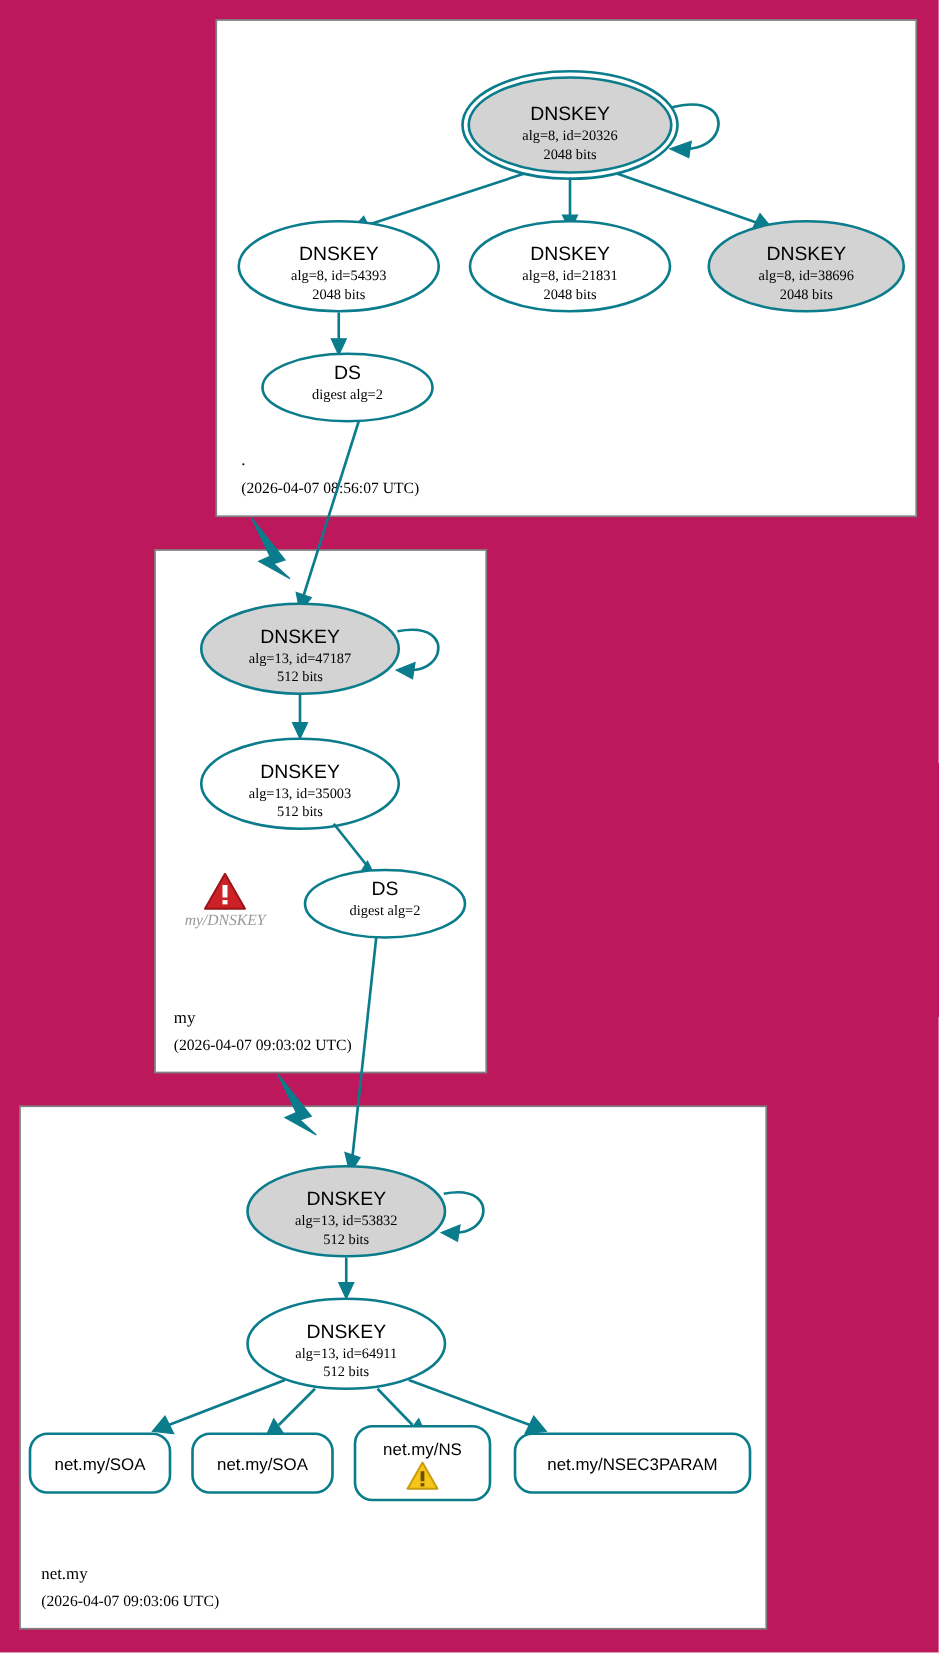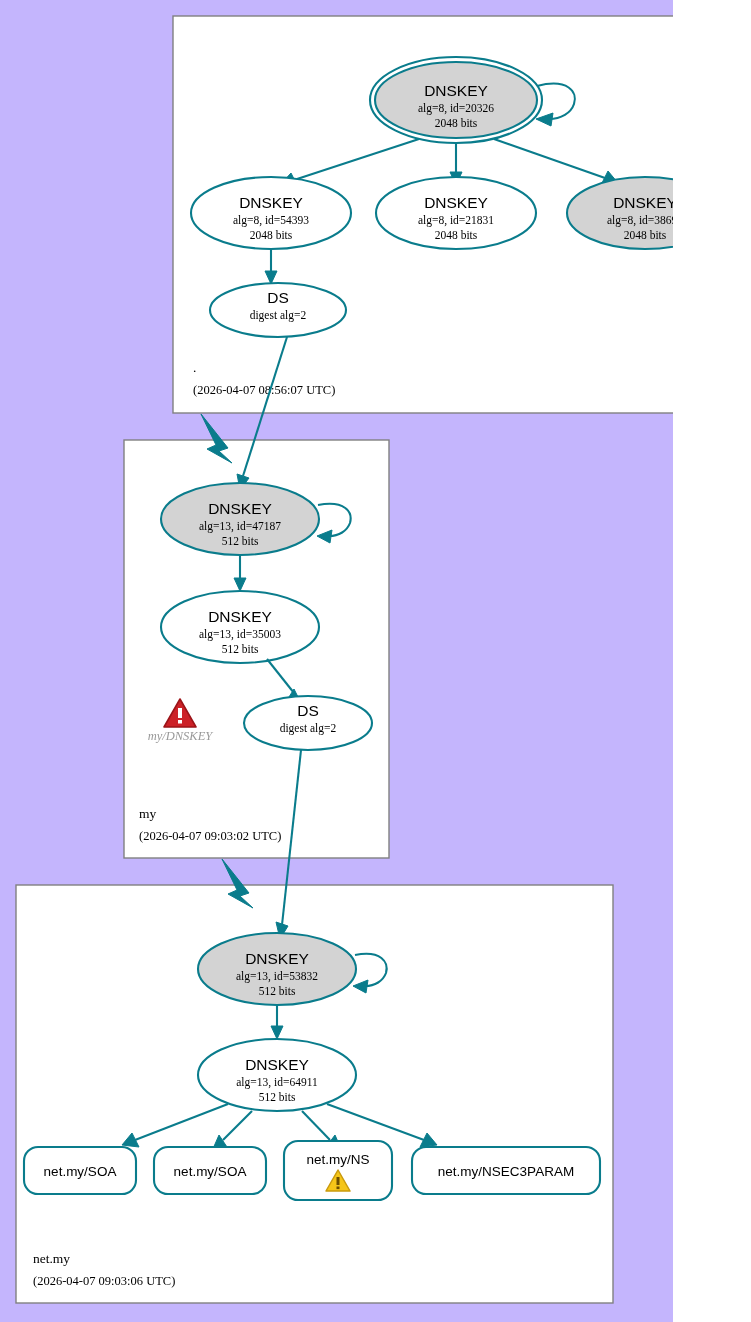--- a/index.html
+++ b/index.html
@@ -5,23 +5,23 @@
   html, body {
     margin: 0;
     padding: 0;
     background: #ffffff;
   }
   body {
     font-family: "Liberation Sans", sans-serif;
   }
   #canvas {
     position: relative;
-    width: 673px;
+    width: 751px;
     height: 1322px;
-    background: #c4b5fd;
+    background: #be185d;
     overflow: hidden;
   }
   #graph {
     position: absolute;
     left: 0;
     top: 0;
     width: 751px;
     height: 1322px;
   }
   .zone-box {

